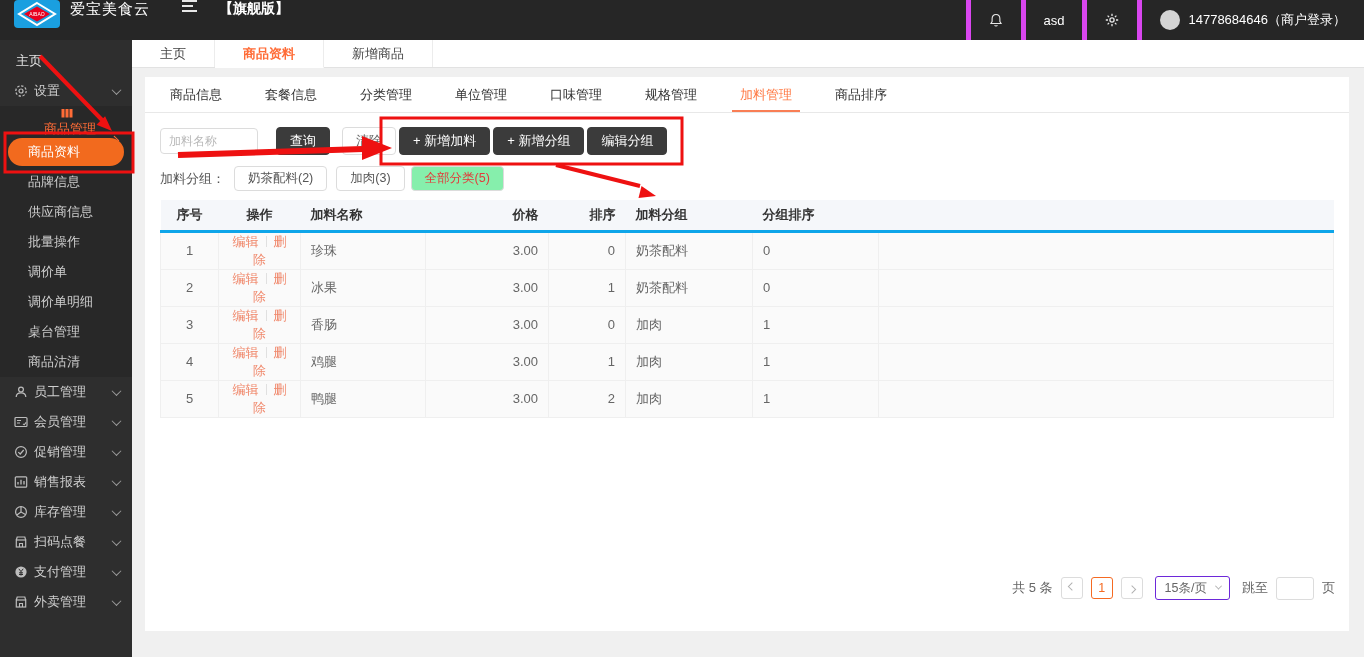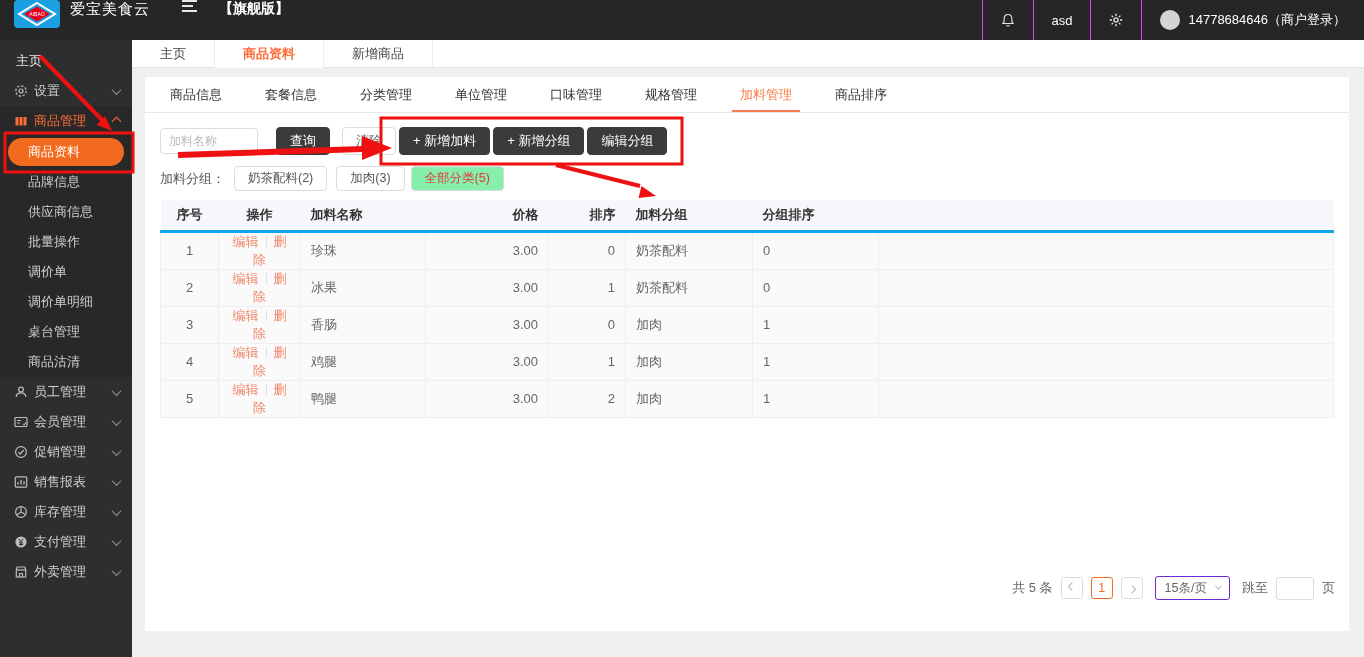--- a/index.html
+++ b/index.html
@@ -12,31 +12,31 @@
   
   .topbar { position:absolute; left:0; top:0; right:0; height:40px; background:#262626;
             display:flex; align-items:flex-start; color:#fff; z-index:10; }
   .logo { margin-left:14px; display:flex; align-items:center; }
   .brand { margin-left:10px; font-size:15px; color:#fff; letter-spacing:1px; }
   .collapse { margin-left:32px; display:flex; flex-direction:column; gap:3px; cursor:pointer; }
   .collapse i { display:block; width:15px; height:2px; background:#e8e8e8; }
   .collapse i:nth-child(2){ width:11px; }
   .edition { margin-left:22px; font-size:14px; font-weight:bold; }
   .topbar-right { margin-left:auto; display:flex; align-items:center; height:40px; }
-  .tb-cell { height:40px; display:flex; align-items:center; padding:0 18px; border-left:1px solid #d946ef; font-size:13px; }
+  .tb-cell { height:40px; display:flex; align-items:center; padding:0 18px; border-left:5px solid #d946ef; font-size:13px; }
   .avatar { width:20px; height:20px; border-radius:50%; background:#d4d4d4; margin-right:8px; flex:none; }
   
   .sidebar { position:absolute; left:0; top:40px; width:132px; bottom:0; background:#2e2e2e;
              color:#cfcfcf; font-size:13px; padding-top:6px; z-index:5; }
   .side-item { height:30px; display:flex; align-items:center; padding:0 12px 0 14px; cursor:pointer; }
   .side-item .lbl { margin-left:6px; }
   .side-item.top .lbl { margin-left:2px; color:#e3e3e3; }
   .side-item .chev { margin-left:auto; }
   .side-group-open { background:#282828; }
-  .side-item.parent-active, .side-item.parent-active .lbl { color:#ff6c37; }
+  .side-item.parent-active, .side-item.parent-active .lbl { color:#ff6c37;flex-direction:column; }
   .side-child { height:30px; display:flex; align-items:center; padding-left:28px; cursor:pointer; color:#cfcfcf; }
   .pill { height:28px; margin:2px 8px 1px 8px; background:#f26a1e; border-radius:15px;
           display:flex; align-items:center; padding-left:20px; color:#fff; cursor:pointer; }
   .icon14 { width:14px; height:14px; flex:none; }
   .chev { display:inline-block; width:7px; height:7px; border-right:1.5px solid #9a9a9a; border-bottom:1.5px solid #9a9a9a; }
   .chev.down { transform:rotate(45deg) translate(-1px,-1px); }
   .chev.up { transform:rotate(-135deg); border-color:#ff6c37; }
   
   .main { position:absolute; left:132px; top:40px; right:0; bottom:0; background:#f0f0f0; }
   .tabstrip { height:28px; background:#fff; border-bottom:1px solid #e2e2e2; display:flex; }
@@ -215,20 +215,29 @@
   <div class="side-item">
     <svg class="icon14" viewBox="0 0 14 14">
       <circle cx="7" cy="7" r="5.4" fill="none" stroke="#bdbdbd" stroke-width="1.2"></circle>
       <path d="M7 1.6V7l4.4 2.6 M7 7 2.8 10" fill="none" stroke="#bdbdbd" stroke-width="1.2"></path>
     </svg>
     <span class="lbl">库存管理</span>
       <span class="chev down"></span>
   </div>
   <div class="side-item">
     <svg class="icon14" viewBox="0 0 14 14">
+      <path d="M2.3 5 3.2 2h7.6l.9 3" fill="none" stroke="#bdbdbd" stroke-width="1.2"></path>
+      <rect x="2.3" y="5" width="9.4" height="7" fill="none" stroke="#bdbdbd" stroke-width="1.2"></rect>
+      <path d="M5.5 12V8.5h3V12" fill="none" stroke="#bdbdbd" stroke-width="1.1"></path>
+    </svg>
+    <span class="lbl">扫码点餐</span>
+      <span class="chev down"></span>
+  </div>
+  <div class="side-item">
+    <svg class="icon14" viewBox="0 0 14 14">
       <circle cx="7" cy="7" r="5.6" fill="#bdbdbd"></circle>
       <path d="M4.8 3.8 7 6.6 9.2 3.8 M7 6.6v4 M5 7.8h4 M5 9.5h4" stroke="#2e2e2e" stroke-width="1" fill="none"></path>
     </svg>
     <span class="lbl">支付管理</span>
       <span class="chev down"></span>
   </div>
   <div class="side-item">
     <svg class="icon14" viewBox="0 0 14 14">
       <path d="M2.3 5 3.2 2h7.6l.9 3" fill="none" stroke="#bdbdbd" stroke-width="1.2"></path>
       <rect x="2.3" y="5" width="9.4" height="7" fill="none" stroke="#bdbdbd" stroke-width="1.2"></rect>

